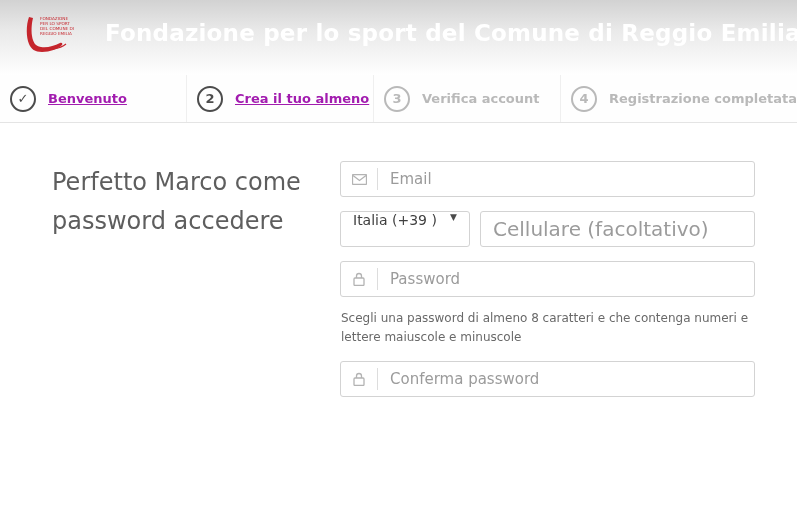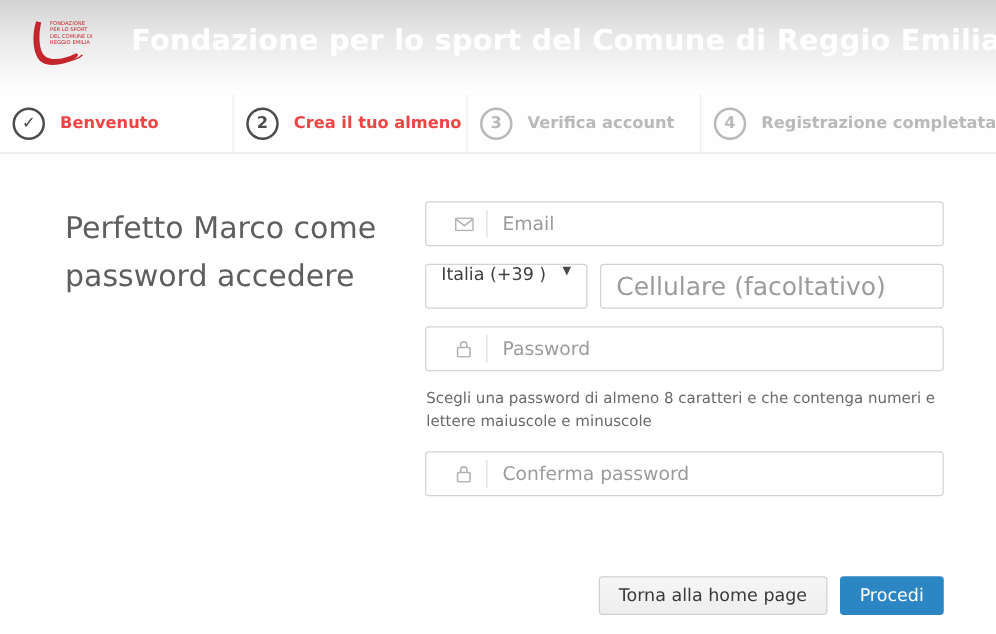--- a/index.html
+++ b/index.html
@@ -15,31 +15,31 @@
 
   
   .steps { display:flex; height:48px; border-bottom:1px solid #e4e4e4; background:#fefefe; }
   .step { flex:1; display:flex; align-items:center; padding-left:10px; border-right:1px solid #efefef; }
   .step:last-child { border-right:none; }
   .step-circle { width:26px; height:26px; border-radius:50%; border:2px solid;
     display:flex; align-items:center; justify-content:center;
     font-size:13px; font-weight:bold; flex:0 0 auto; }
   .step-label { margin-left:12px; font-size:13px; font-weight:bold; white-space:nowrap; }
   .step.done .step-circle, .step.active .step-circle { border-color:#4c4c4c; color:#4c4c4c; }
-  .step.done .step-label, .step.active .step-label { color:#ef4444; }
+  .step.done .step-label, .step.active .step-label { color:#a21caf;text-decoration:underline; }
   .step.inactive .step-circle { border-color:#b9b9b9; color:#b9b9b9; }
   .step.inactive .step-label { color:#b9b9b9; }
 
   
   .main { display:flex; padding:38px 42px 0 52px; }
   .heading { width:250px; font-size:24px; color:#5e5e5e; line-height:39px; margin-top:2px; }
   .form { margin-left:38px; width:415px; }
 
   .input-group { display:flex; align-items:center; height:36px;
-    border:1px solid #d3d3d3; border-radius:3px; margin-bottom:14px; background:#fff;padding-left:12px; }
+    border:1px solid #d3d3d3; border-radius:3px; margin-bottom:14px; background:#fff; }
   .icon-box { width:36px; display:flex; align-items:center; justify-content:center; flex:0 0 auto; }
   .vdivider { width:1px; height:22px; background:#ddd; flex:0 0 auto; }
   .input-group input { flex:1; border:none; outline:none; padding:0 12px;
     font-size:15px; color:#444; background:transparent;
     font-family:"DejaVu Sans","Liberation Sans",sans-serif; }
   .input-group input::placeholder, .plain-input::placeholder { color:#9b9b9b; opacity:1; }
 
   .phone-row { display:flex; margin-bottom:14px; }
   .country-select { width:130px; height:36px; border:1px solid #d3d3d3; border-radius:3px;
     display:flex; justify-content:space-between;
@@ -151,19 +151,15 @@
       <div class="icon-box">
         <svg width="12" height="14" viewBox="0 0 12 14">
           <rect x="1" y="6" width="10" height="7.5" rx="1" fill="none" stroke="#b3b3b3" stroke-width="1.3"></rect>
           <path d="M3.5 6 V4 a2.5 2.5 0 0 1 5 0 V6" fill="none" stroke="#b3b3b3" stroke-width="1.3"></path>
         </svg>
       </div>
       <div class="vdivider"></div>
       <input type="password" placeholder="Conferma password" style="">
     </div>
 
-    <div class="buttons">
-      <button class="btn btn-secondary">Torna alla home page</button>
-      <button class="btn btn-primary">Procedi</button>
-    </div>
 
   </div>
 </div>
 
 </body></html>

